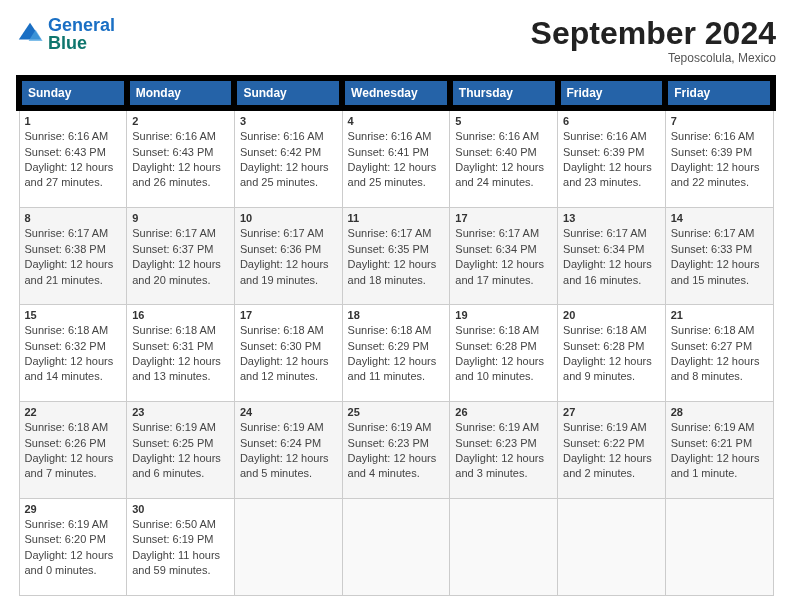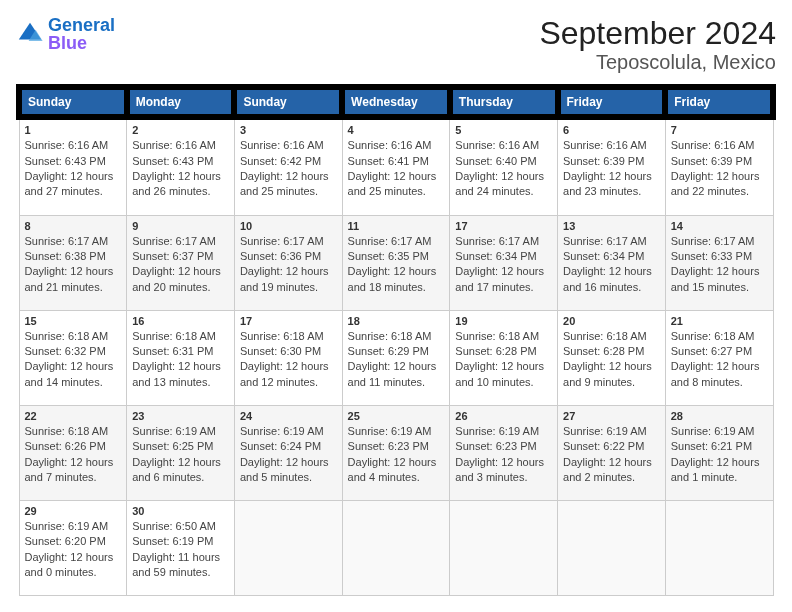--- a/index.html
+++ b/index.html
@@ -39,27 +39,27 @@
     }
     .logo-icon {
       width: 28px;
       height: 28px;
     }
     .title-block {
       text-align: right;
     }
     .month-title {
       font-size: 32px;
-      font-weight: normal;
+      font-weight: bold;
       color: #222;
       line-height: 1.1;
       text-align: right;
     }
     .location {
-      font-size: 20px;
+      font-size: 12px;
       color: #555;
     }
     .calendar-table {
       width: 100%;
       border-collapse: collapse;
       flex: 1;
     }
     .calendar-table th {
       background: #2563a8;
       color: #fff;
@@ -102,21 +102,21 @@
 <div class="page">
   <div class="header">
     <div class="logo">
       <svg class="logo-icon" viewBox="0 0 40 40">
         <polygon points="20,4 36,28 4,28" fill="#1a6fc4"></polygon>
         <polygon points="28,14 38,30 18,30" fill="#4aa3e0" opacity="0.7"></polygon>
       </svg>
       <div>
         <div class="logo-text">
           <span>General</span><br>
-          <span style="color:#8b5cf6;">Blue</span>
+          <span style="color:#0f766e;">Blue</span>
         </div>
       </div>
     </div>
     <div class="title-block">
       <div class="month-title">September 2024</div>
       <div class="location">Teposcolula, Mexico</div>
     </div>
   </div>
 
   <table class="calendar-table">

